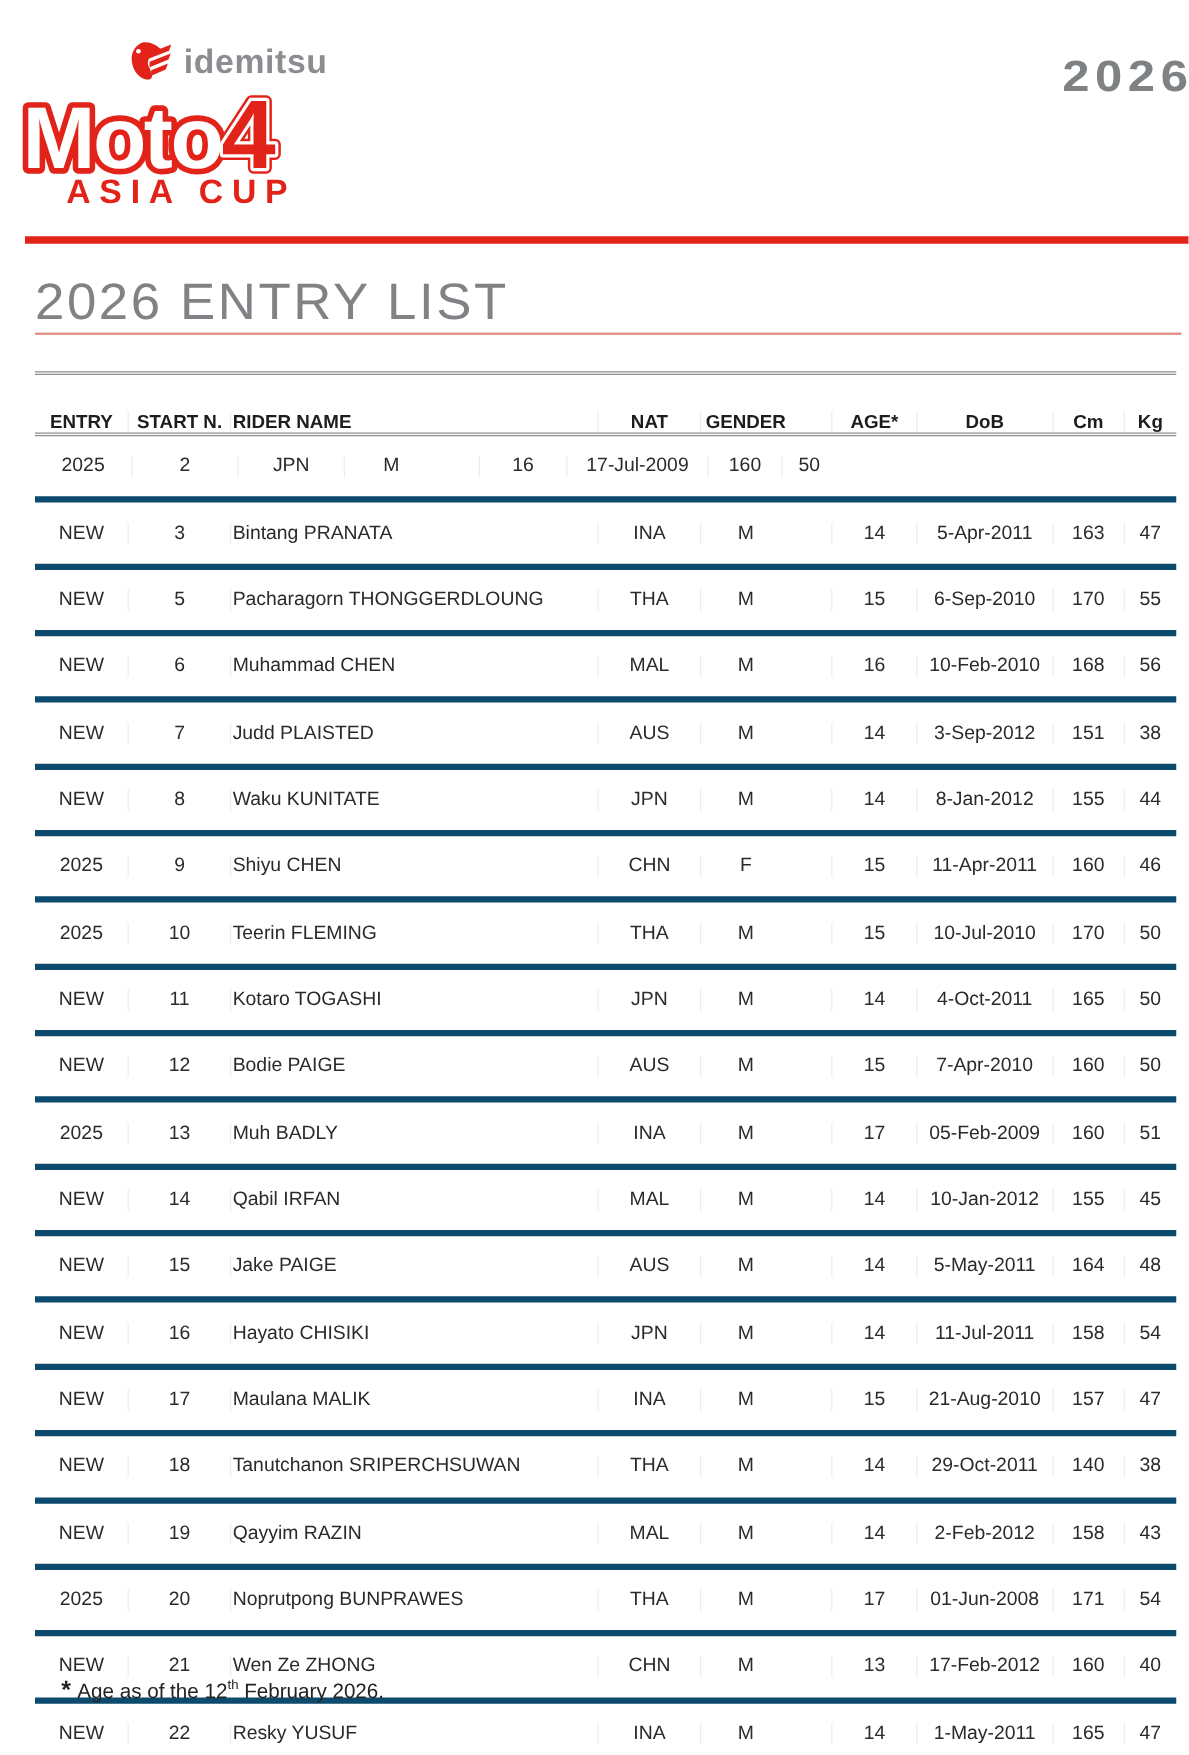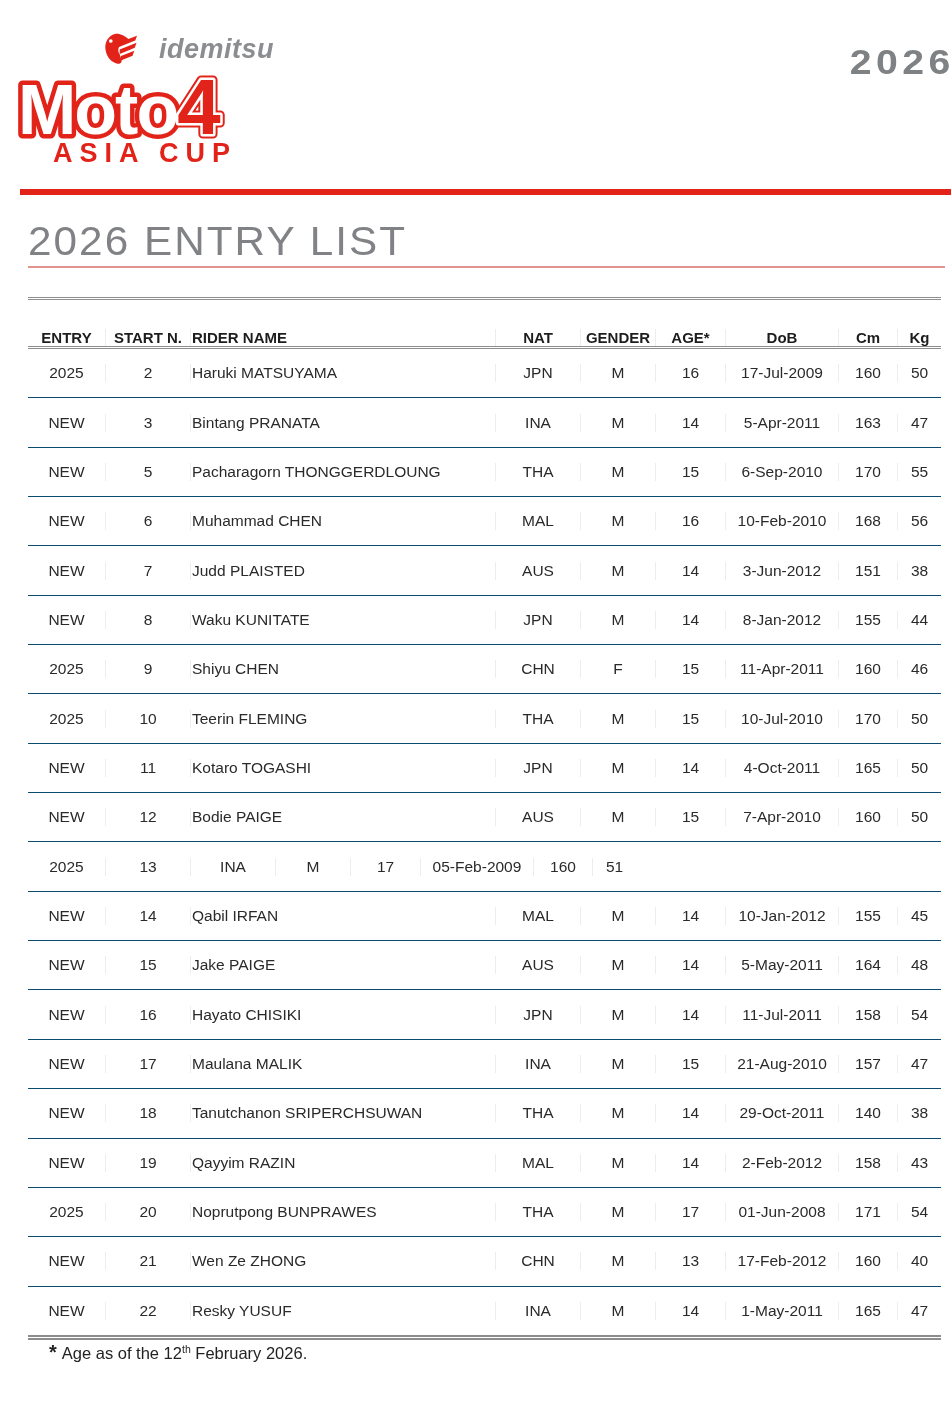--- a/index.html
+++ b/index.html
@@ -6,21 +6,21 @@
   .page{
     position:relative;
     width:951px;height:1404px;
     background:#ffffff;
     font-family:"Liberation Sans",sans-serif;
     overflow:hidden;
   }
   
   .idemitsu{
     position:absolute;left:103px;top:33px;
-    display:flex;align-items:center;gap:20px;font-style:italic;
+    display:flex;align-items:center;gap:8px;
   }
   .idemitsu .word{
     font-size:27px;font-weight:600;color:#8b8d90;letter-spacing:0.5px;
   }
   .moto-svg{position:absolute;left:16px;top:72px;}
   .asia-cup{
     position:absolute;left:53px;top:138px;
     font-size:27px;font-weight:800;color:#e2231a;
     letter-spacing:7px;
   }
@@ -51,32 +51,32 @@
     position:absolute;left:28px;top:297px;width:913px;
   }
   .thead{
     display:flex;align-items:flex-end;height:46px;
     border-top:3px double #8d8d8d;
     border-bottom:3px double #8d8d8d;
     font-weight:700;font-size:15px;color:#1d1d1d;
   }
   .tr{
     display:flex;align-items:center;height:48.35px;
-    border-bottom:1px solid #0c4a6e;
+    border-bottom:5px solid #0c4a6e;
     font-size:15.5px;color:#2a2a2a;
   }
   .tr:last-child{border-bottom:5px double #8d8d8d;}
   .cell{box-sizing:border-box;text-align:center;}
   .cell + .cell{border-left:1px solid #ededed;}
   .c-entry {width:77px;}
   .c-start {width:85px;}
   .c-rider {width:305px;text-align:left;padding-left:1px;}
   .c-nat   {width:85px;}
   .c-gender{width:75px;}
-  .c-age   {width:70px;}
+  .c-age   {width:70px;margin-left:33px;}
   .c-dob   {width:113px;}
   .c-cm    {width:59px;}
   .c-kg    {width:44px;}
   
   .footnote{
     position:absolute;left:26px;top:1341px;
     font-size:16.5px;color:#232323;margin-left:23px;
   }
   .fn-star{font-weight:700;font-size:20px;margin-right:5px;}
   .footnote sup{font-size:10.5px;}
@@ -128,21 +128,20 @@
       <div class="cell c-gender">GENDER</div>
       <div class="cell c-age">AGE*</div>
       <div class="cell c-dob">DoB</div>
       <div class="cell c-cm">Cm</div>
       <div class="cell c-kg">Kg</div>
     </div>
     <div id="table-body">
     <div class="tr">
       <div class="cell c-entry">2025</div>
       <div class="cell c-start">2</div>
-      <div class="cell c-rider">Haruki MATSUYAMA</div>
       <div class="cell c-nat">JPN</div>
       <div class="cell c-gender">M</div>
       <div class="cell c-age">16</div>
       <div class="cell c-dob">17-Jul-2009</div>
       <div class="cell c-cm">160</div>
       <div class="cell c-kg">50</div>
     </div>
 
     <div class="tr">
       <div class="cell c-entry">NEW</div>
@@ -180,21 +179,21 @@
       <div class="cell c-kg">56</div>
     </div>
 
     <div class="tr">
       <div class="cell c-entry">NEW</div>
       <div class="cell c-start">7</div>
       <div class="cell c-rider">Judd PLAISTED</div>
       <div class="cell c-nat">AUS</div>
       <div class="cell c-gender">M</div>
       <div class="cell c-age">14</div>
-      <div class="cell c-dob">3-Jun-2012</div>
+      <div class="cell c-dob">3-Sep-2012</div>
       <div class="cell c-cm">151</div>
       <div class="cell c-kg">38</div>
     </div>
 
     <div class="tr">
       <div class="cell c-entry">NEW</div>
       <div class="cell c-start">8</div>
       <div class="cell c-rider">Waku KUNITATE</div>
       <div class="cell c-nat">JPN</div>
       <div class="cell c-gender">M</div>
@@ -248,20 +247,21 @@
       <div class="cell c-gender">M</div>
       <div class="cell c-age">15</div>
       <div class="cell c-dob">7-Apr-2010</div>
       <div class="cell c-cm">160</div>
       <div class="cell c-kg">50</div>
     </div>
 
     <div class="tr">
       <div class="cell c-entry">2025</div>
       <div class="cell c-start">13</div>
+      <div class="cell c-rider">Muh BADLY</div>
       <div class="cell c-nat">INA</div>
       <div class="cell c-gender">M</div>
       <div class="cell c-age">17</div>
       <div class="cell c-dob">05-Feb-2009</div>
       <div class="cell c-cm">160</div>
       <div class="cell c-kg">51</div>
     </div>
 
     <div class="tr">
       <div class="cell c-entry">NEW</div>

